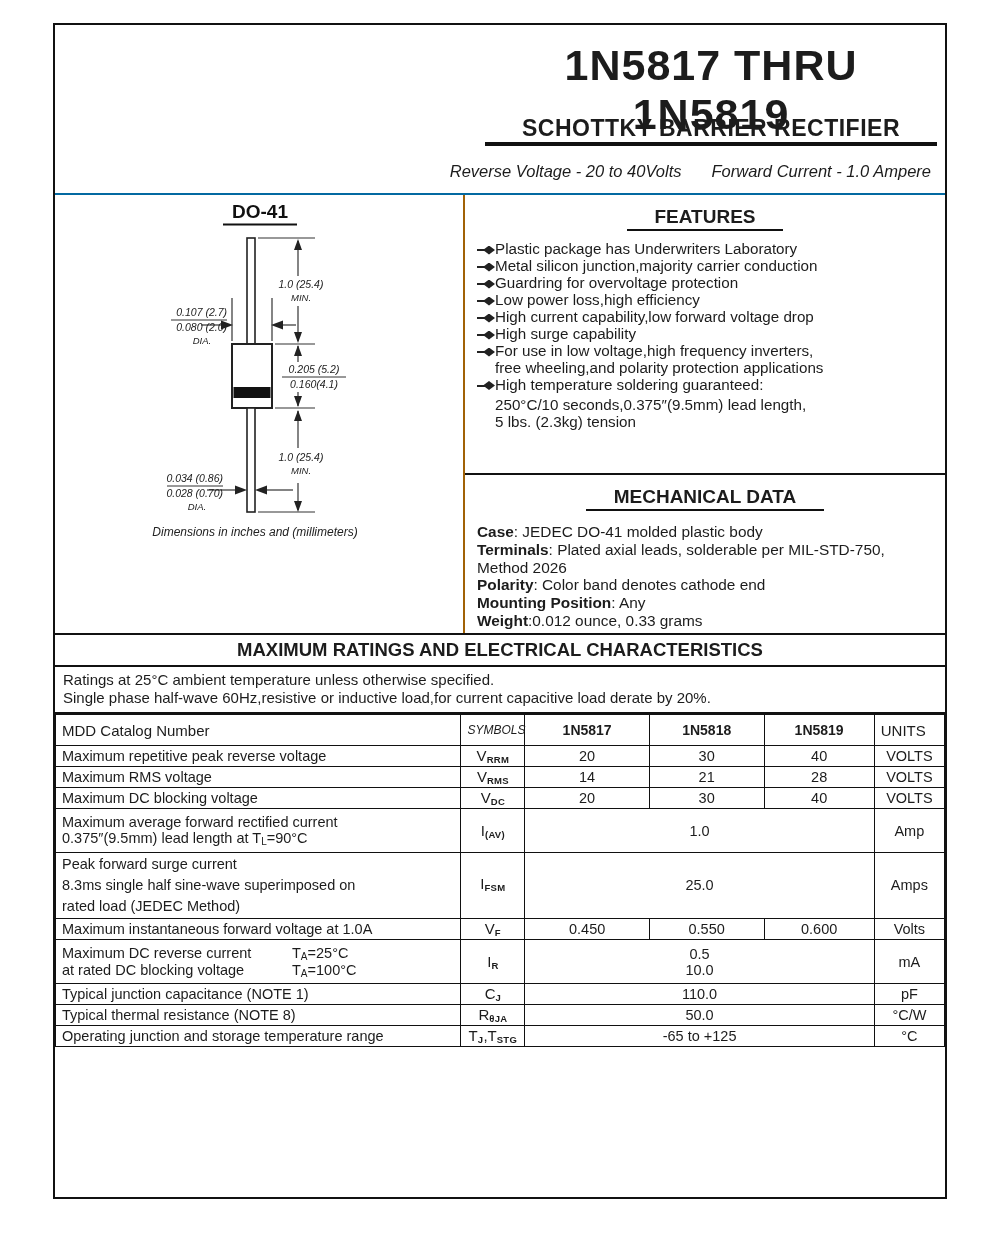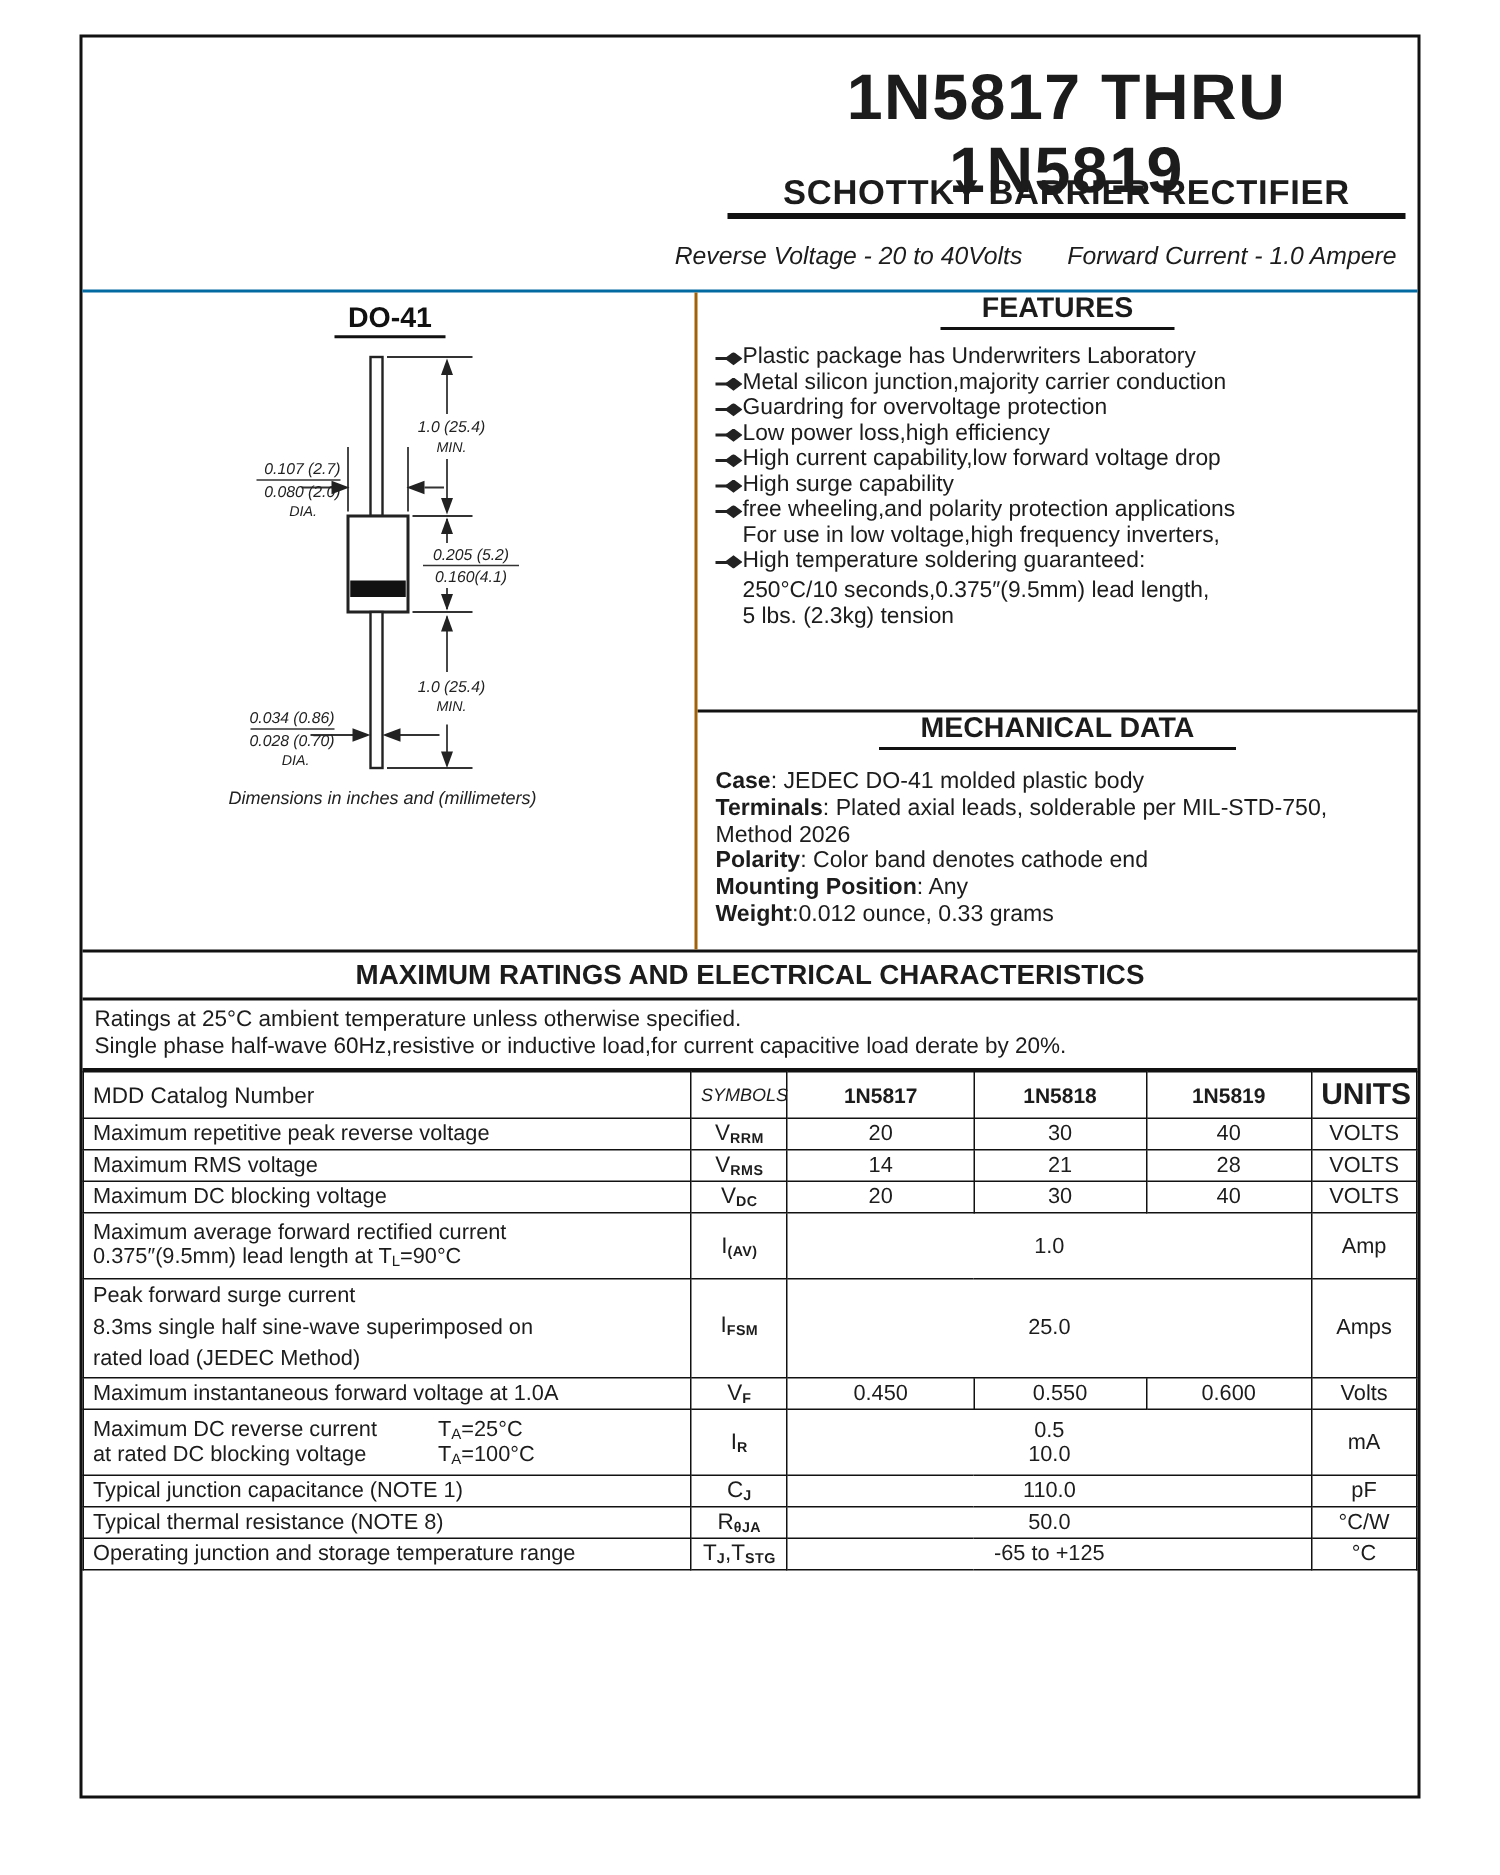--- a/index.html
+++ b/index.html
@@ -14,21 +14,21 @@
   .tagline{position:absolute;bottom:12px;right:14px;font-style:italic;font-size:16.5px;}
   .tagline .sep{display:inline-block;width:30px;}
 
   
   .columns{display:flex;height:438px;border-bottom:2px solid #111;}
   .col-left{width:408px;border-right:2px solid #a16207;position:relative;}
   .col-right{flex:1;display:flex;flex-direction:column;}
   .features-box{height:278px;border-bottom:2px solid #111;overflow:hidden;}
   .mech-box{flex:1;overflow:hidden;}
 
-  .box-heading{text-align:center;margin-bottom:8px;font-size:19px;font-weight:bold;}
+  .box-heading{text-align:center;margin-top:11px;margin-bottom:8px;font-size:19px;font-weight:bold;}
   .box-heading span{display:inline-block;border-bottom:2px solid #111;padding:0 28px 1px 28px;}
 
   .feat-list{padding:2px 6px 0 12px;font-size:15.2px;line-height:16.8px;}
   .feat-item{display:flex;margin:0;}
   .feat-bullet{position:relative;flex:0 0 18px;height:16px;margin-top:1px;}
   .feat-bullet .dash{position:absolute;left:0;top:7px;width:8px;height:2.4px;background:#222;}
   .feat-bullet .head{position:absolute;left:6px;top:3.5px;width:12px;height:9px;background:#222;
       clip-path:polygon(0 50%,50% 0,100% 50%,50% 100%);}
   .feat-text{flex:1;}
   .feat-gap{margin-top:4px;}
@@ -40,21 +40,21 @@
   .conditions{border-bottom:2px solid #111;padding:4px 8px 6px 8px;font-size:15px;line-height:17.5px;}
 
   
   table.ratings{width:100%;border-collapse:collapse;font-size:14.5px;table-layout:fixed;}
   table.ratings td{border:1.6px solid #111;padding:1px 6px;vertical-align:middle;}
   td.param{text-align:left;}
   td.ctr{text-align:center;}
   .hdr-param{font-size:15px;height:28px;}
   .hdr-sym{font-style:italic;font-size:12px;text-align:center;}
   .hdr-dev{font-weight:bold;text-align:center;font-size:14px;}
-  .hdr-units{font-weight:bold;text-align:right;font-size:20px;}
+  .hdr-units{font-weight:normal;text-align:left;font-size:15px;}
   .sym-cell{text-align:center;font-size:15px;}
   .sym-cell sub{font-size:9.5px;font-weight:bold;vertical-align:-2px;letter-spacing:0.3px;}
   td.param sub{font-size:10px;font-weight:normal;vertical-align:-2px;}
   .r1{height:21px;}
   .r2{height:44px;}
   .r3{height:64px;line-height:21px;}
   .pcol{display:inline-block;width:230px;}
   .units-cell{text-align:center;}
 
   
@@ -207,22 +207,22 @@
                 <span class="head"></span>
               </span>
             <span class="feat-text">High surge capability</span>
           </div>
           <div class="feat-item">
             <span class="feat-bullet">
                 <span class="dash"></span>
                 <span class="head"></span>
               </span>
             <span class="feat-text">
+                <div>For use in low voltage,high frequency inverters,</div>
                 <div>free wheeling,and polarity protection applications</div>
-                <div>For use in low voltage,high frequency inverters,</div>
               </span>
           </div>
           <div class="feat-item">
             <span class="feat-bullet">
                 <span class="dash"></span>
                 <span class="head"></span>
               </span>
             <span class="feat-text">
                 <div>High temperature soldering guaranteed:</div>
                 <div class="feat-gap">250°C/10 seconds,0.375″(9.5mm) lead length,</div>

